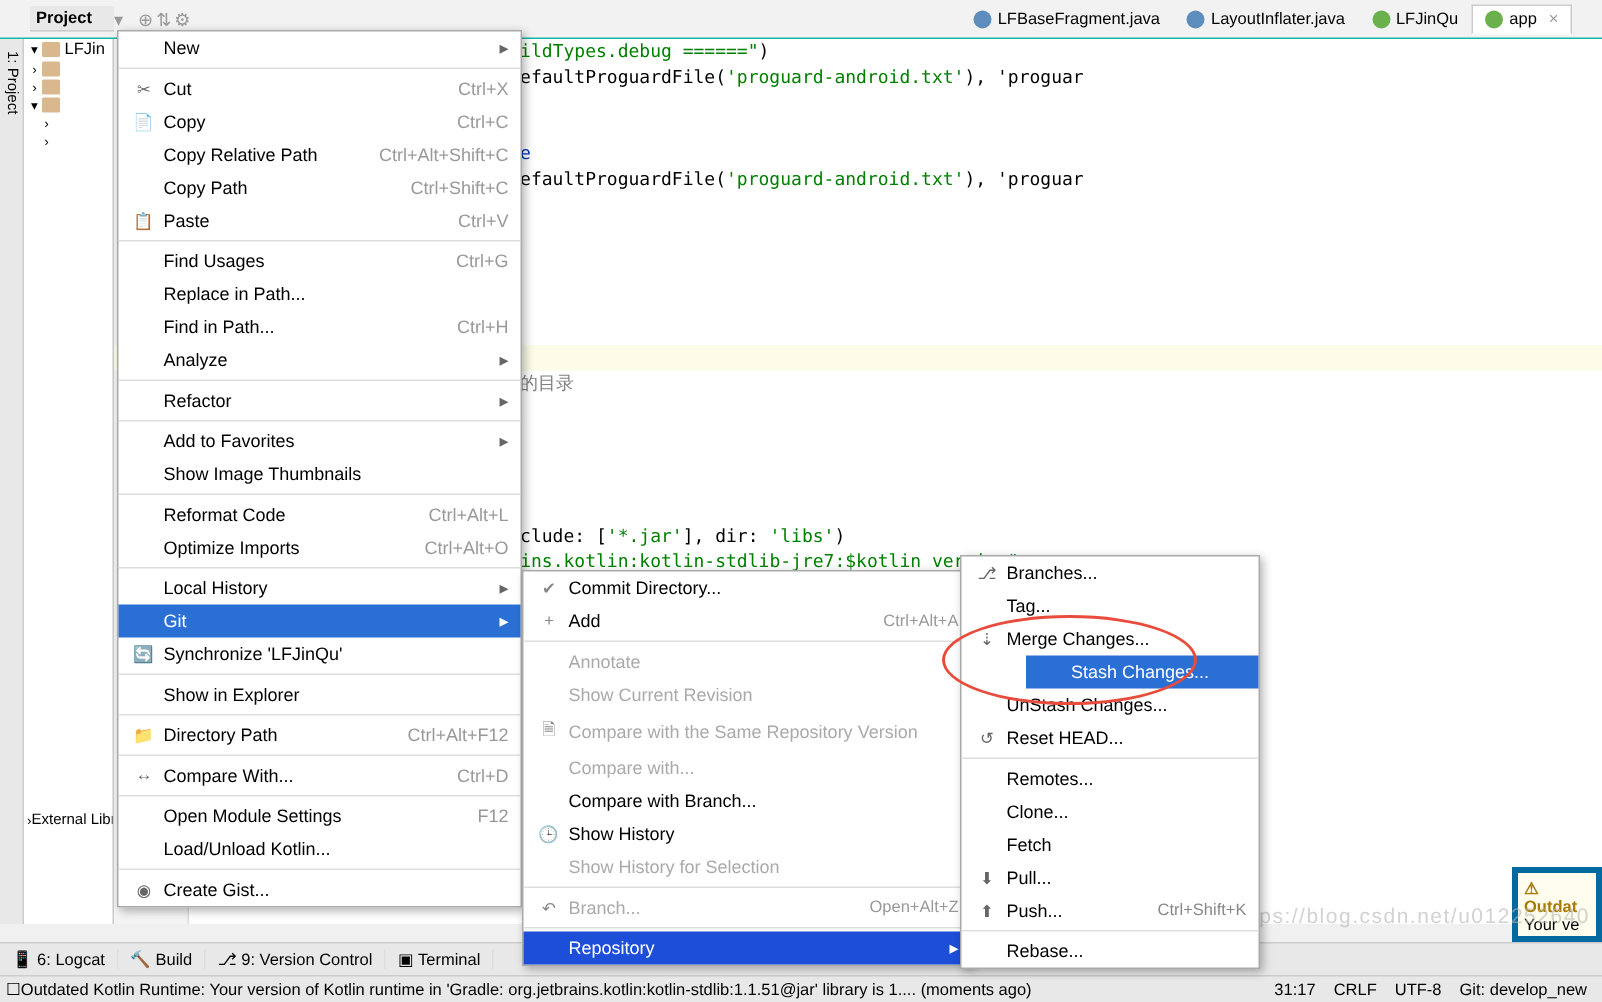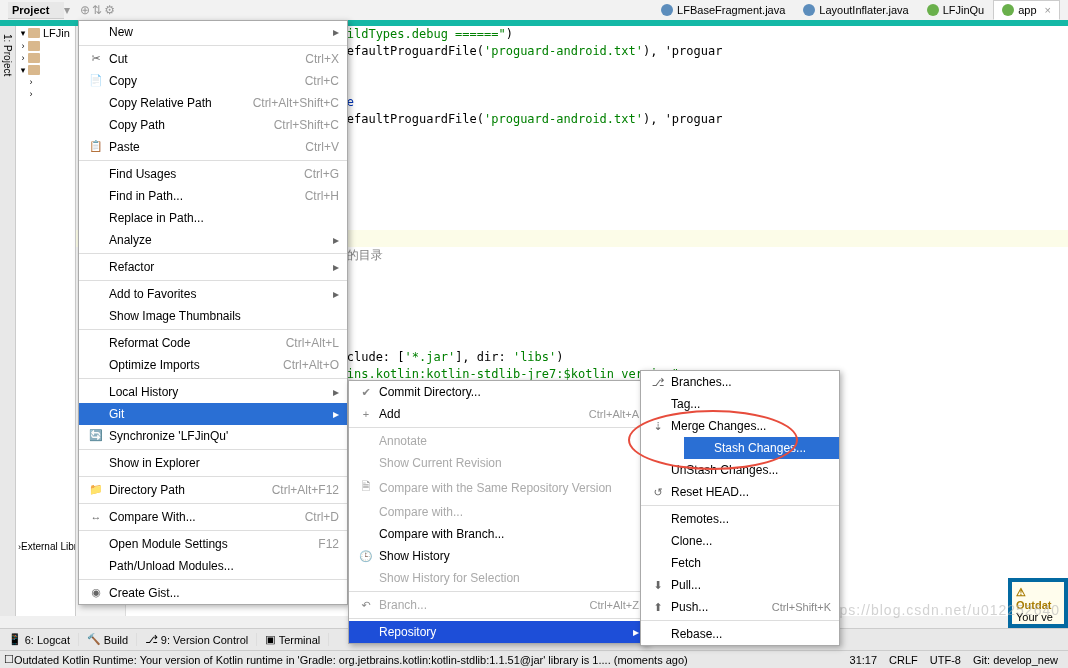--- a/index.html
+++ b/index.html
@@ -1,17 +1,17 @@
 <!DOCTYPE html>
 <html><head>
 <meta charset="utf-8">
 <style>
   * { box-sizing: border-box; margin: 0; padding: 0; }
   body { font-family: "Segoe UI", Arial, sans-serif; font-size: 12px; background: #f0f0f0; color: #000; width: 1068px; height: 668px; overflow: hidden; position: relative; }
-  .toolbar-top { height: 26px; background: #f2f2f2; border-bottom: 6px solid #14b8a6; display: flex; align-items: center; padding: 0 8px; }
+  .toolbar-top { height: 26px; background: #f2f2f2; border-bottom: 1px solid #14b8a6; display: flex; align-items: center; padding: 0 20px; }
   .tabs-row { display: flex; align-items: center; margin-left: auto; }
   .tab { padding: 3px 8px; border: 1px solid transparent; display: flex; align-items: center; gap: 4px; font-size: 11px; }
   .tab.active { background: #fff; border: 1px solid #ccc; border-bottom: 1px solid #fff; }
   .icon-c { width: 12px; height: 12px; background: #5c8dbc; border-radius: 50%; display: inline-block; }
   .icon-g { width: 12px; height: 12px; background: #6ab04c; border-radius: 50%; display: inline-block; }
   .main { display: flex; height: 590px; }
   .leftbar { width: 16px; background: #e8e8e8; border-right: 1px solid #ccc; writing-mode: vertical-rl; font-size: 10px; display: flex; flex-direction: column; padding-top: 4px; }
   .leftbar span { padding: 4px 2px; }
   .project-panel { width: 60px; background: #fff; border-right: 1px solid #ccc; font-size: 11px; overflow: hidden; }
   .project-head { background: #e8e8e8; padding: 2px 4px; font-size: 11px; font-weight: bold; display: flex; align-items: center; border-bottom: 1px solid #ccc; }
@@ -21,21 +21,21 @@
   .gutter { width: 50px; background: #f4f4f4; border-right: 1px solid #ddd; text-align: right; padding-right: 6px; font-family: Consolas, monospace; font-size: 12px; color: #999; }
   .gutter div { height: 17px; line-height: 17px; }
   .code { flex: 1; background: #fff; font-family: Consolas, monospace; font-size: 12px; position: relative; overflow: hidden; }
   .code-line { height: 17px; line-height: 17px; white-space: pre; padding-left: 4px; }
   .hl-line { background: #fcfce8; }
   .kw { color: #0033b3; }
   .str { color: #008000; }
   .cmt { color: #808080; }
   .hilite { background: #e8f2e8; border: 1px solid #b8d8b8; }
   .menu1 { position: absolute; left: 78px; top: 20px; width: 270px; background: #fff; border: 1px solid #aaa; box-shadow: 2px 2px 6px rgba(0,0,0,0.3); z-index: 100; font-size: 12px; }
-  .menu1 .row { display: flex; align-items: flex-start; padding: 4px 8px; }
+  .menu1 .row { display: flex; align-items: center; padding: 4px 8px; }
   .menu1 .row.highlight { background: #2a6fd4; color: #fff; }
   .menu1 .ic { width: 18px; text-align: center; margin-right: 4px; font-size: 11px; color: #666; }
   .menu1 .lab { flex: 1; }
   .menu1 .sc { color: #999; font-size: 12px; }
   .menu1 .arrow { color: #666; }
   .row.highlight .arrow { color: #fff; }
   .sep { border-top: 1px solid #ddd; margin: 2px 0; }
   .menu2 { position: absolute; left: 348px; top: 380px; width: 300px; background: #fff; border: 1px solid #aaa; box-shadow: 2px 2px 6px rgba(0,0,0,0.3); z-index: 101; font-size: 12px; }
   .menu2 .row { display: flex; align-items: center; padding: 4px 8px; }
   .menu2 .row.disabled { color: #aaa; }
@@ -226,26 +226,26 @@
       <span class="sc">Ctrl+V</span>
     </div>
     <div class="sep"></div>
     <div class="row">
       <span class="ic"></span>
       <span class="lab">Find Usages</span>
       <span class="sc">Ctrl+G</span>
     </div>
     <div class="row">
       <span class="ic"></span>
+      <span class="lab">Replace in Path...</span>
+    </div>
+    <div class="row">
+      <span class="ic"></span>
       <span class="lab">Find in Path...</span>
       <span class="sc">Ctrl+H</span>
-    </div>
-    <div class="row">
-      <span class="ic"></span>
-      <span class="lab">Replace in Path...</span>
     </div>
     <div class="row">
       <span class="ic"></span>
       <span class="lab">Analyze</span>
       <span class="arrow">▸</span>
     </div>
     <div class="sep"></div>
     <div class="row">
       <span class="ic"></span>
       <span class="lab">Refactor</span>
@@ -305,21 +305,21 @@
       <span class="sc">Ctrl+D</span>
     </div>
     <div class="sep"></div>
     <div class="row">
       <span class="ic"></span>
       <span class="lab">Open Module Settings</span>
       <span class="sc">F12</span>
     </div>
     <div class="row">
       <span class="ic"></span>
-      <span class="lab">Path/Unload Modules...</span>
+      <span class="lab">Load/Unload Kotlin...</span>
     </div>
     <div class="sep"></div>
     <div class="row">
       <span class="ic">◉</span>
       <span class="lab">Create Gist...</span>
     </div>
   </div>
 
 <div class="menu2" id="menu2">
     <div class="row">
@@ -357,21 +357,21 @@
       <span class="lab">Show History</span>
     </div>
     <div class="row disabled">
       <span class="ic"></span>
       <span class="lab">Show History for Selection</span>
     </div>
     <div class="sep"></div>
     <div class="row disabled">
       <span class="ic">↶</span>
       <span class="lab">Branch...</span>
-      <span class="sc">Ctrl+Alt+Z</span>
+      <span class="sc">Open+Alt+Z</span>
     </div>
     <div class="sep"></div>
     <div class="row highlight">
       <span class="ic"></span>
       <span class="lab">Repository</span>
       <span class="arrow">▸</span>
     </div>
   </div>
 
 <div class="menu3" id="menu3">

